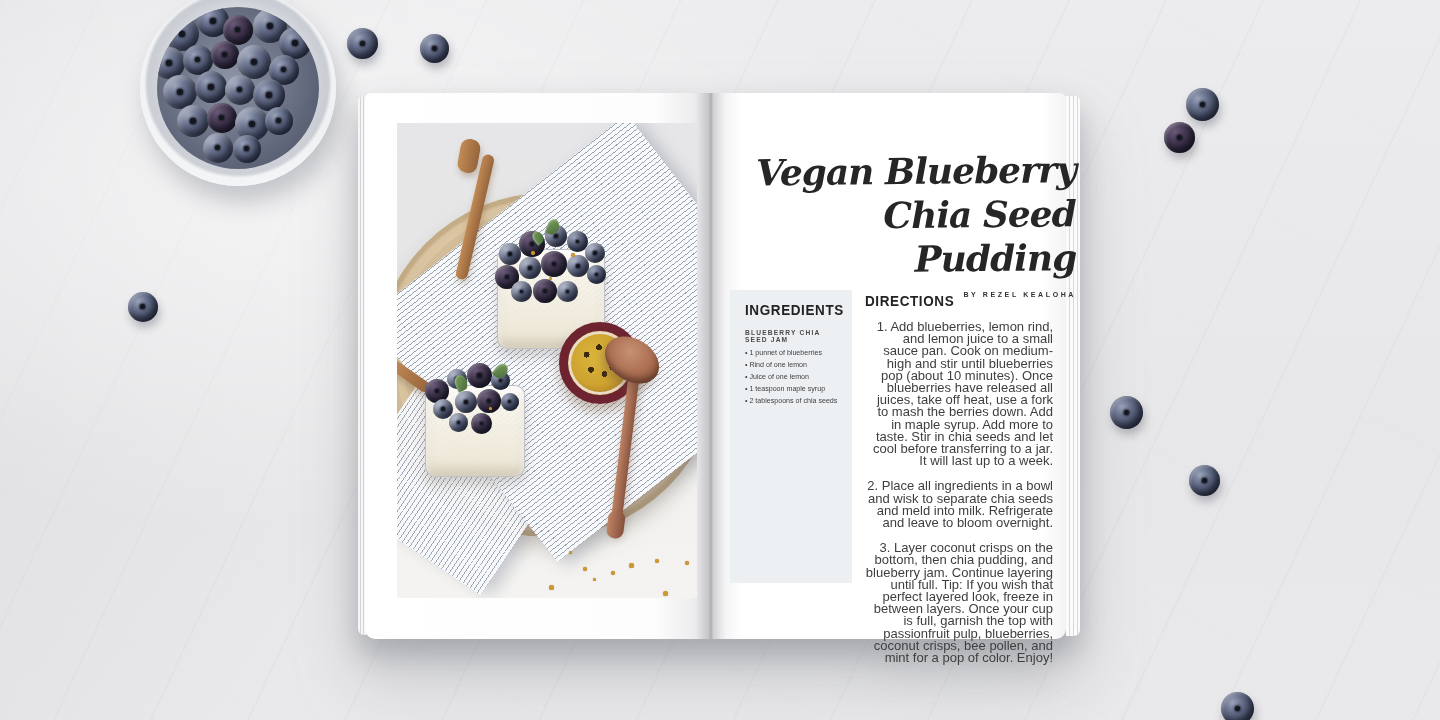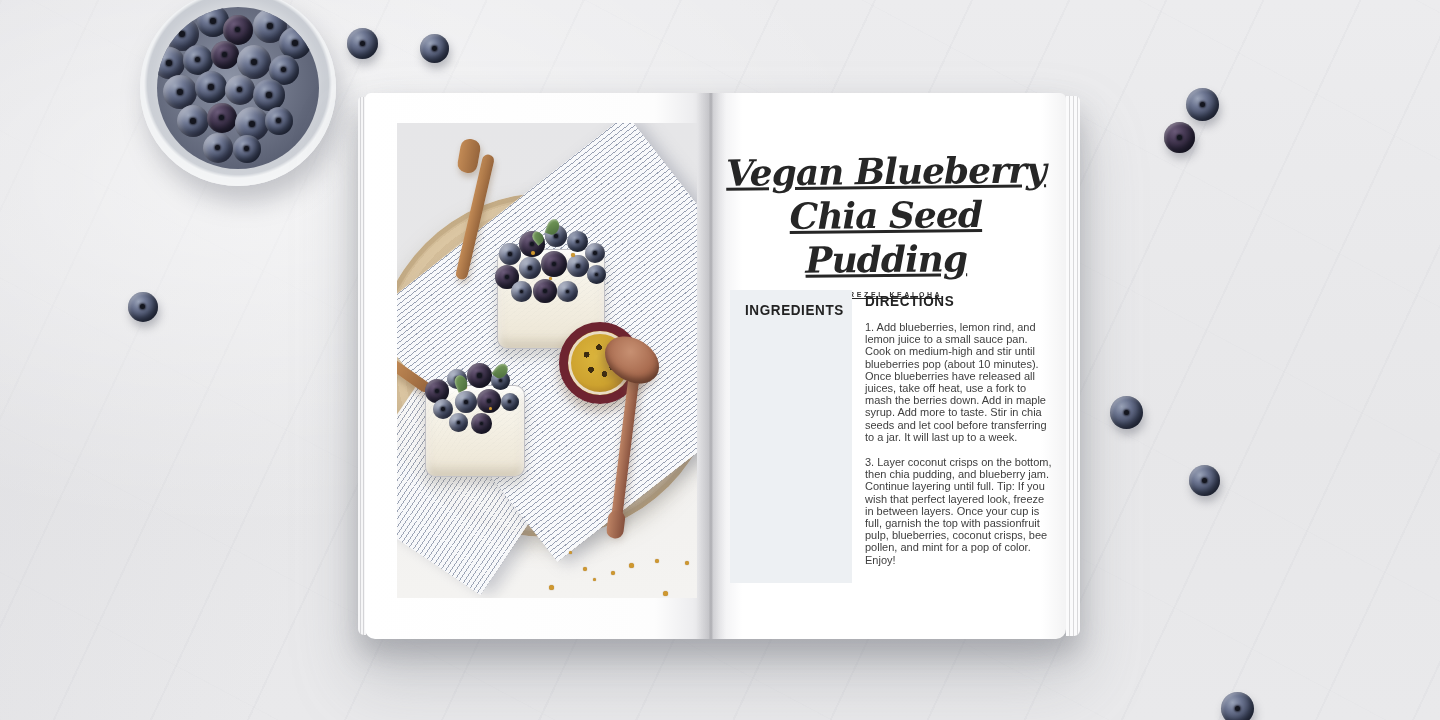--- a/index.html
+++ b/index.html
@@ -128,21 +128,21 @@
   .spoon-copper-handle::after{
     content:""; position:absolute; left:-3px; bottom:-6px; width:17px; height:28px;
     border-radius:8px; background: linear-gradient(90deg,#bd8364,#85503d);
   }
   .spoon-wood{
     background: linear-gradient(90deg,#c28a55,#96653c);
     border-radius:6px; box-shadow:2px 4px 6px rgba(130,100,70,.35);
   }
 
   
-  .title-block{ left:0; top:56px; width:352px; text-align:center; color:#262626;text-decoration:underline; }
+  .title-block{ left:14px; top:56px; width:352px; text-align:right; color:#262626; }
   .title-line{
     font-family:"DejaVu Serif", serif; font-style:italic; font-weight:bold;
     font-size:36px; line-height:44px; letter-spacing:-1px; transform:rotate(-.6deg);
   }
   .byline{ margin-top:10px; font-size:7px; font-weight:bold; letter-spacing:2.6px; color:#333; }
 
   .hand-header{
     font-size:13.5px; font-weight:bold; letter-spacing:.6px; color:#222;
     transform:scaleY(1.12); transform-origin:left top;
   }
@@ -150,21 +150,21 @@
     left:20px; top:197px; width:122px; height:293px;
     background:#edf0f3; padding:12px 13px 0 15px;
   }
   .ing-label{ font-size:6.6px; font-weight:bold; letter-spacing:1.2px; color:#4a4a4a; margin-bottom:4px; }
   .ing-item{ font-size:7.1px; line-height:12px; color:#3e3e3e; white-space:nowrap; }
   .ing-item::before{ content:"• "; font-size:7px; }
   .ing-group{ margin-top:12px; }
   .ing-group:first-of-type{ margin-top:13px; }
 
   .dir-col{ left:155px; top:200px; width:188px; color:#3e3e3e; }
-  .dir-step{ font-size:11px; line-height:12.2px; margin-top:13px; text-align:left; }
+  .dir-step{ font-size:13px; line-height:12.2px; margin-top:13px; text-align:right; }
   .dir-col .hand-header{ margin-bottom:2px; }
 </style>
 </head>
 <body>
 
 <div class="abs" style="inset:0;">
 
   <div class="abs bowl">
     <div class="bowl-inner">
       <div class="b fr" style="left:8px;top:10px;width:34px;height:34px;"></div>
@@ -273,26 +273,35 @@
     <div class="page page-right">
       <div class="abs title-block">
         <div class="title-line">Vegan Blueberry</div>
         <div class="title-line">Chia Seed Pudding</div>
         <div class="byline">BY REZEL KEALOHA</div>
       </div>
 
       <div class="abs ing-panel">
         <div class="hand-header">INGREDIENTS</div>
 
+        <div class="ing-group">
+          <div class="ing-label">BLUEBERRY CHIA SEED JAM</div>
+          <div class="ing-item">1 punnet of blueberries</div>
+          <div class="ing-item">Rind of one lemon</div>
+          <div class="ing-item">Juice of one lemon</div>
+          <div class="ing-item">1 teaspoon maple syrup</div>
+          <div class="ing-item">2 tablespoons of chia seeds</div>
+        </div>
 
 
       </div>
 
       <div class="abs dir-col">
         <div class="hand-header">DIRECTIONS</div>
         <p class="dir-step">1. Add blueberries, lemon rind, and lemon juice to a small sauce pan. Cook on medium-high and stir until blueberries pop (about 10 minutes). Once blueberries have released all juices, take off heat, use a fork to mash the berries down. Add in maple syrup. Add more to taste. Stir in chia seeds and let cool before transferring to a jar. It will last up to a week.</p>
+        <p class="dir-step">2. Place all ingredients in a bowl and wisk to separate chia seeds and meld into milk. Refrigerate and leave to bloom overnight.</p>
         <p class="dir-step">3. Layer coconut crisps on the bottom, then chia pudding, and blueberry jam. Continue layering until full. Tip: If you wish that perfect layered look, freeze in between layers. Once your cup is full, garnish the top with passionfruit pulp, blueberries, coconut crisps, bee pollen, and mint for a pop of color. Enjoy!</p>
       </div>
     </div>
 
     <div class="abs spine"></div>
   </div>
 </div>
 
 </body></html>

